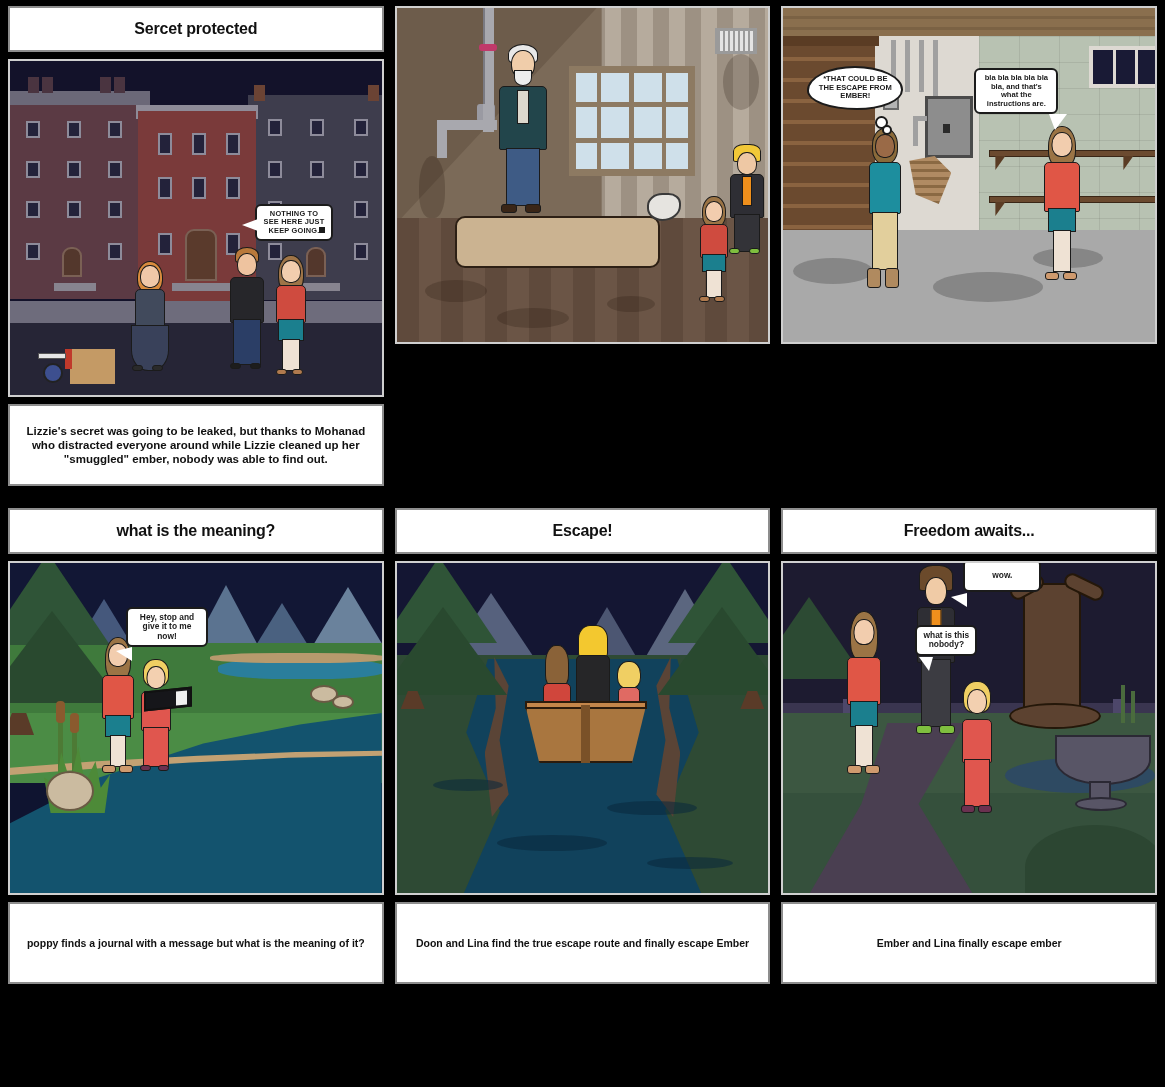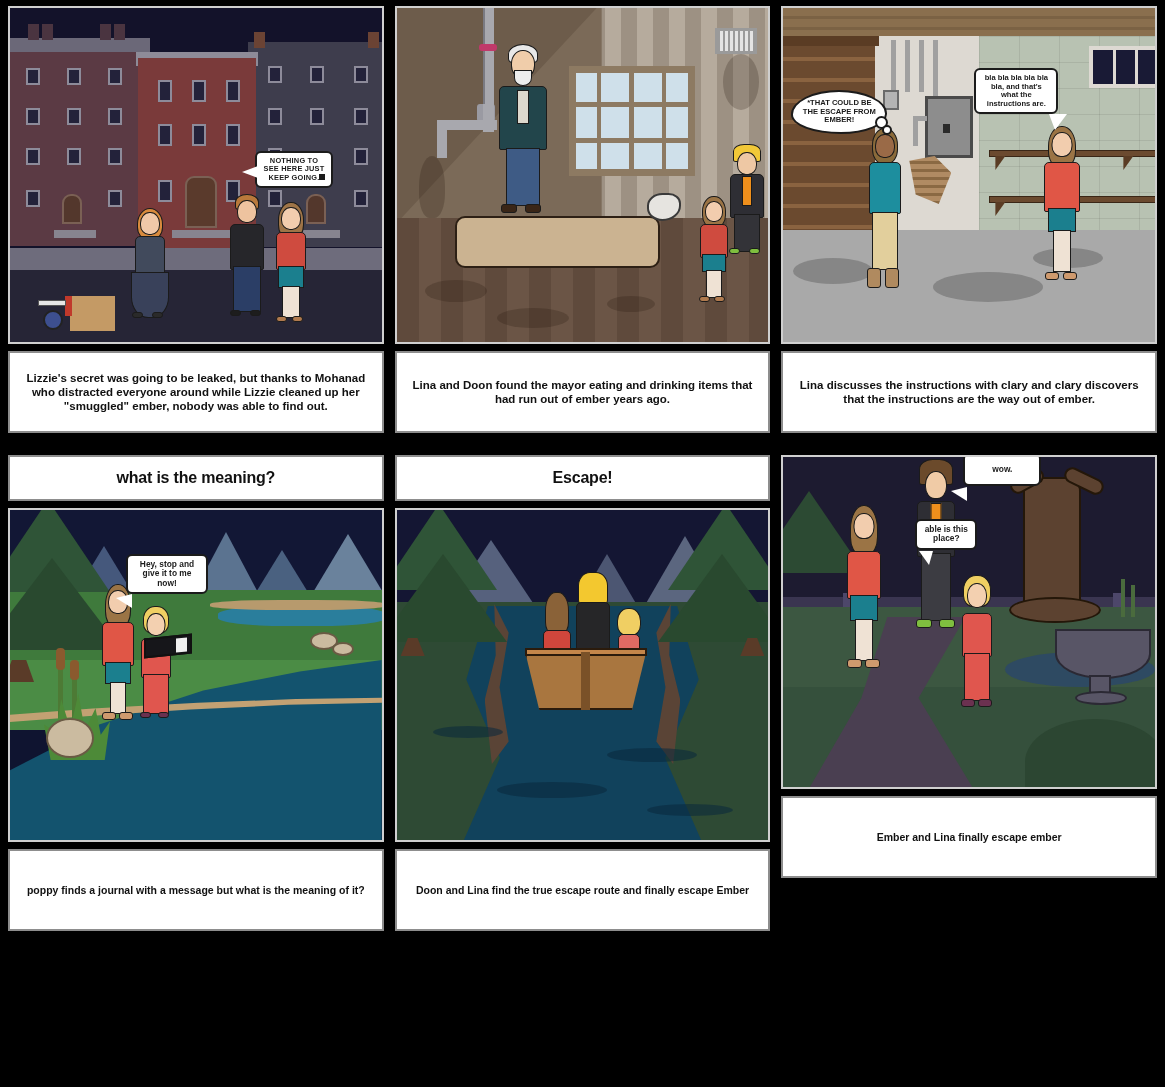--- a/index.html
+++ b/index.html
@@ -210,20 +210,23 @@
   .cloud-dot{position:absolute;background:#fff;border:2px solid #1b1b1b;border-radius:50%;z-index:40;}
 </style>
 </head>
 <body>
 
 <div class="board">
 
   <div class="row row1">
 
     <div class="cellcol">
+      <div class="title-box">
+        <div class="title-text">Sercet protected</div>
+      </div>
 
       <div class="scene s1">
         <div class="sky"></div>
         <div class="bldgL"></div>
         <div class="bldgL2"></div>
         <div class="bldgR"></div>
         <div class="bldgM-top"></div>
         <div class="bldgM"></div>
 
         <div class="chim" style="left:18px;top:16px;"></div>
@@ -378,23 +381,20 @@
           <div class="hair" style="top:0;width:24px;height:32px;background:#9b7445;border-radius:48% 48% 40% 40%;"></div>
           <div class="head" style="top:5px;width:18px;height:21px;background:#f2cdae;"></div>
           <div class="torso" style="top:28px;width:28px;height:34px;background:#cf4b3f;"></div>
           <div class="legs" style="top:58px;width:24px;height:18px;background:#1b7f8e;"></div>
           <div class="legs" style="top:74px;width:16px;height:28px;background:#efe2d4;"></div>
           <div class="shoeL" style="left:2px;top:100px;background:#b07a4e;"></div>
           <div class="shoeR" style="left:17px;top:100px;background:#b07a4e;"></div>
         </div>
       </div>
 
-      <div class="caption-box">
-        <div class="caption-text">Lina and Doon found the mayor eating and drinking items that had run out of ember years ago.</div>
-      </div>
     </div>
 
     <div class="cellcol">
 
       <div class="scene s3">
         <div class="ceil"></div>
         <div class="wallL"></div>
         <div class="wallR"></div>
         <div class="floor"></div>
 
@@ -440,35 +440,32 @@
         <div class="ch" style="left:258px;top:118px;width:42px;height:176px;">
           <div class="hair" style="top:0;width:28px;height:42px;background:#9b7445;border-radius:48% 48% 40% 40%;"></div>
           <div class="head" style="top:6px;width:21px;height:25px;background:#f2cdae;"></div>
           <div class="torso" style="top:36px;width:36px;height:50px;background:#e05646;"></div>
           <div class="legs" style="top:82px;width:28px;height:24px;background:#1b7f8e;"></div>
           <div class="legs" style="top:104px;width:18px;height:42px;background:#efe2d4;"></div>
           <div class="shoeL" style="left:4px;top:146px;width:14px;height:8px;background:#cf9a6e;"></div>
           <div class="shoeR" style="left:22px;top:146px;width:14px;height:8px;background:#cf9a6e;"></div>
         </div>
 
-        <div class="cloud" style="left:8px;top:58px;width:96px;font-size:7.6px;margin-top:24px;">
+        <div class="cloud" style="left:24px;top:58px;width:96px;font-size:7.6px;">
           <span>*THAT COULD BE THE ESCAPE FROM EMBER!</span>
         </div>
         <div class="cloud-dot" style="left:92px;top:108px;width:9px;height:9px;"></div>
         <div class="cloud-dot" style="left:99px;top:117px;width:6px;height:6px;"></div>
 
         <div class="bub" style="left:191px;top:60px;width:84px;font-size:7.6px;">
           <span>bla bla bla bla bla bla, and that's what the instructions are.</span>
         </div>
         <div style="position:absolute;left:266px;top:106px;width:0;height:0;border-left:6px solid transparent;border-right:12px solid transparent;border-top:16px solid #fff;z-index:41;"></div>
       </div>
 
-      <div class="caption-box">
-        <div class="caption-text">Lina discusses the instructions with clary and clary discovers that the instructions are the way out of ember.</div>
-      </div>
     </div>
   </div>
 
   <div class="row row2">
 
     <div class="cellcol">
       <div class="title-box">
         <div class="title-text">what is the meaning?</div>
       </div>
 
@@ -580,20 +577,23 @@
         <div class="ripple" style="left:100px;top:272px;width:110px;height:16px;"></div>
         <div class="ripple" style="left:250px;top:294px;width:86px;height:12px;"></div>
       </div>
 
       <div class="caption-box">
         <div class="caption-text cap-small">Doon and Lina find the true escape route and finally escape Ember</div>
       </div>
     </div>
 
     <div class="cellcol">
+      <div class="title-box">
+        <div class="title-text">Freedom awaits...</div>
+      </div>
 
       <div class="scene s6">
         <div class="sky"></div>
         <div class="fence"></div>
         <div style="position:absolute;left:60px;top:136px;width:9px;height:26px;background:#4d476a;"></div>
         <div style="position:absolute;left:150px;top:136px;width:9px;height:26px;background:#4d476a;"></div>
         <div style="position:absolute;left:240px;top:136px;width:9px;height:26px;background:#4d476a;"></div>
         <div style="position:absolute;left:330px;top:136px;width:9px;height:26px;background:#4d476a;"></div>
 
         <div class="lawn"></div>
@@ -645,21 +645,21 @@
           <div class="shoeL" style="left:2px;top:124px;width:14px;height:8px;background:#6b3150;"></div>
           <div class="shoeR" style="left:19px;top:124px;width:14px;height:8px;background:#6b3150;"></div>
         </div>
 
         <div class="bub" style="left:180px;top:-4px;width:78px;font-size:8.4px;padding:10px 6px;">
           <span>wow.</span>
         </div>
         <div style="position:absolute;left:168px;top:30px;width:0;height:0;border-top:4px solid transparent;border-bottom:10px solid transparent;border-right:16px solid #fff;z-index:41;"></div>
 
         <div class="bub" style="left:132px;top:62px;width:62px;font-size:8.4px;">
-          <span>able is this place?</span>
+          <span>what is this nobody?</span>
         </div>
         <div style="position:absolute;left:136px;top:94px;width:0;height:0;border-left:10px solid transparent;border-right:4px solid transparent;border-top:14px solid #fff;z-index:41;"></div>
       </div>
 
       <div class="caption-box">
         <div class="caption-text cap-small">Ember and Lina finally escape ember</div>
       </div>
     </div>
   </div>
 

